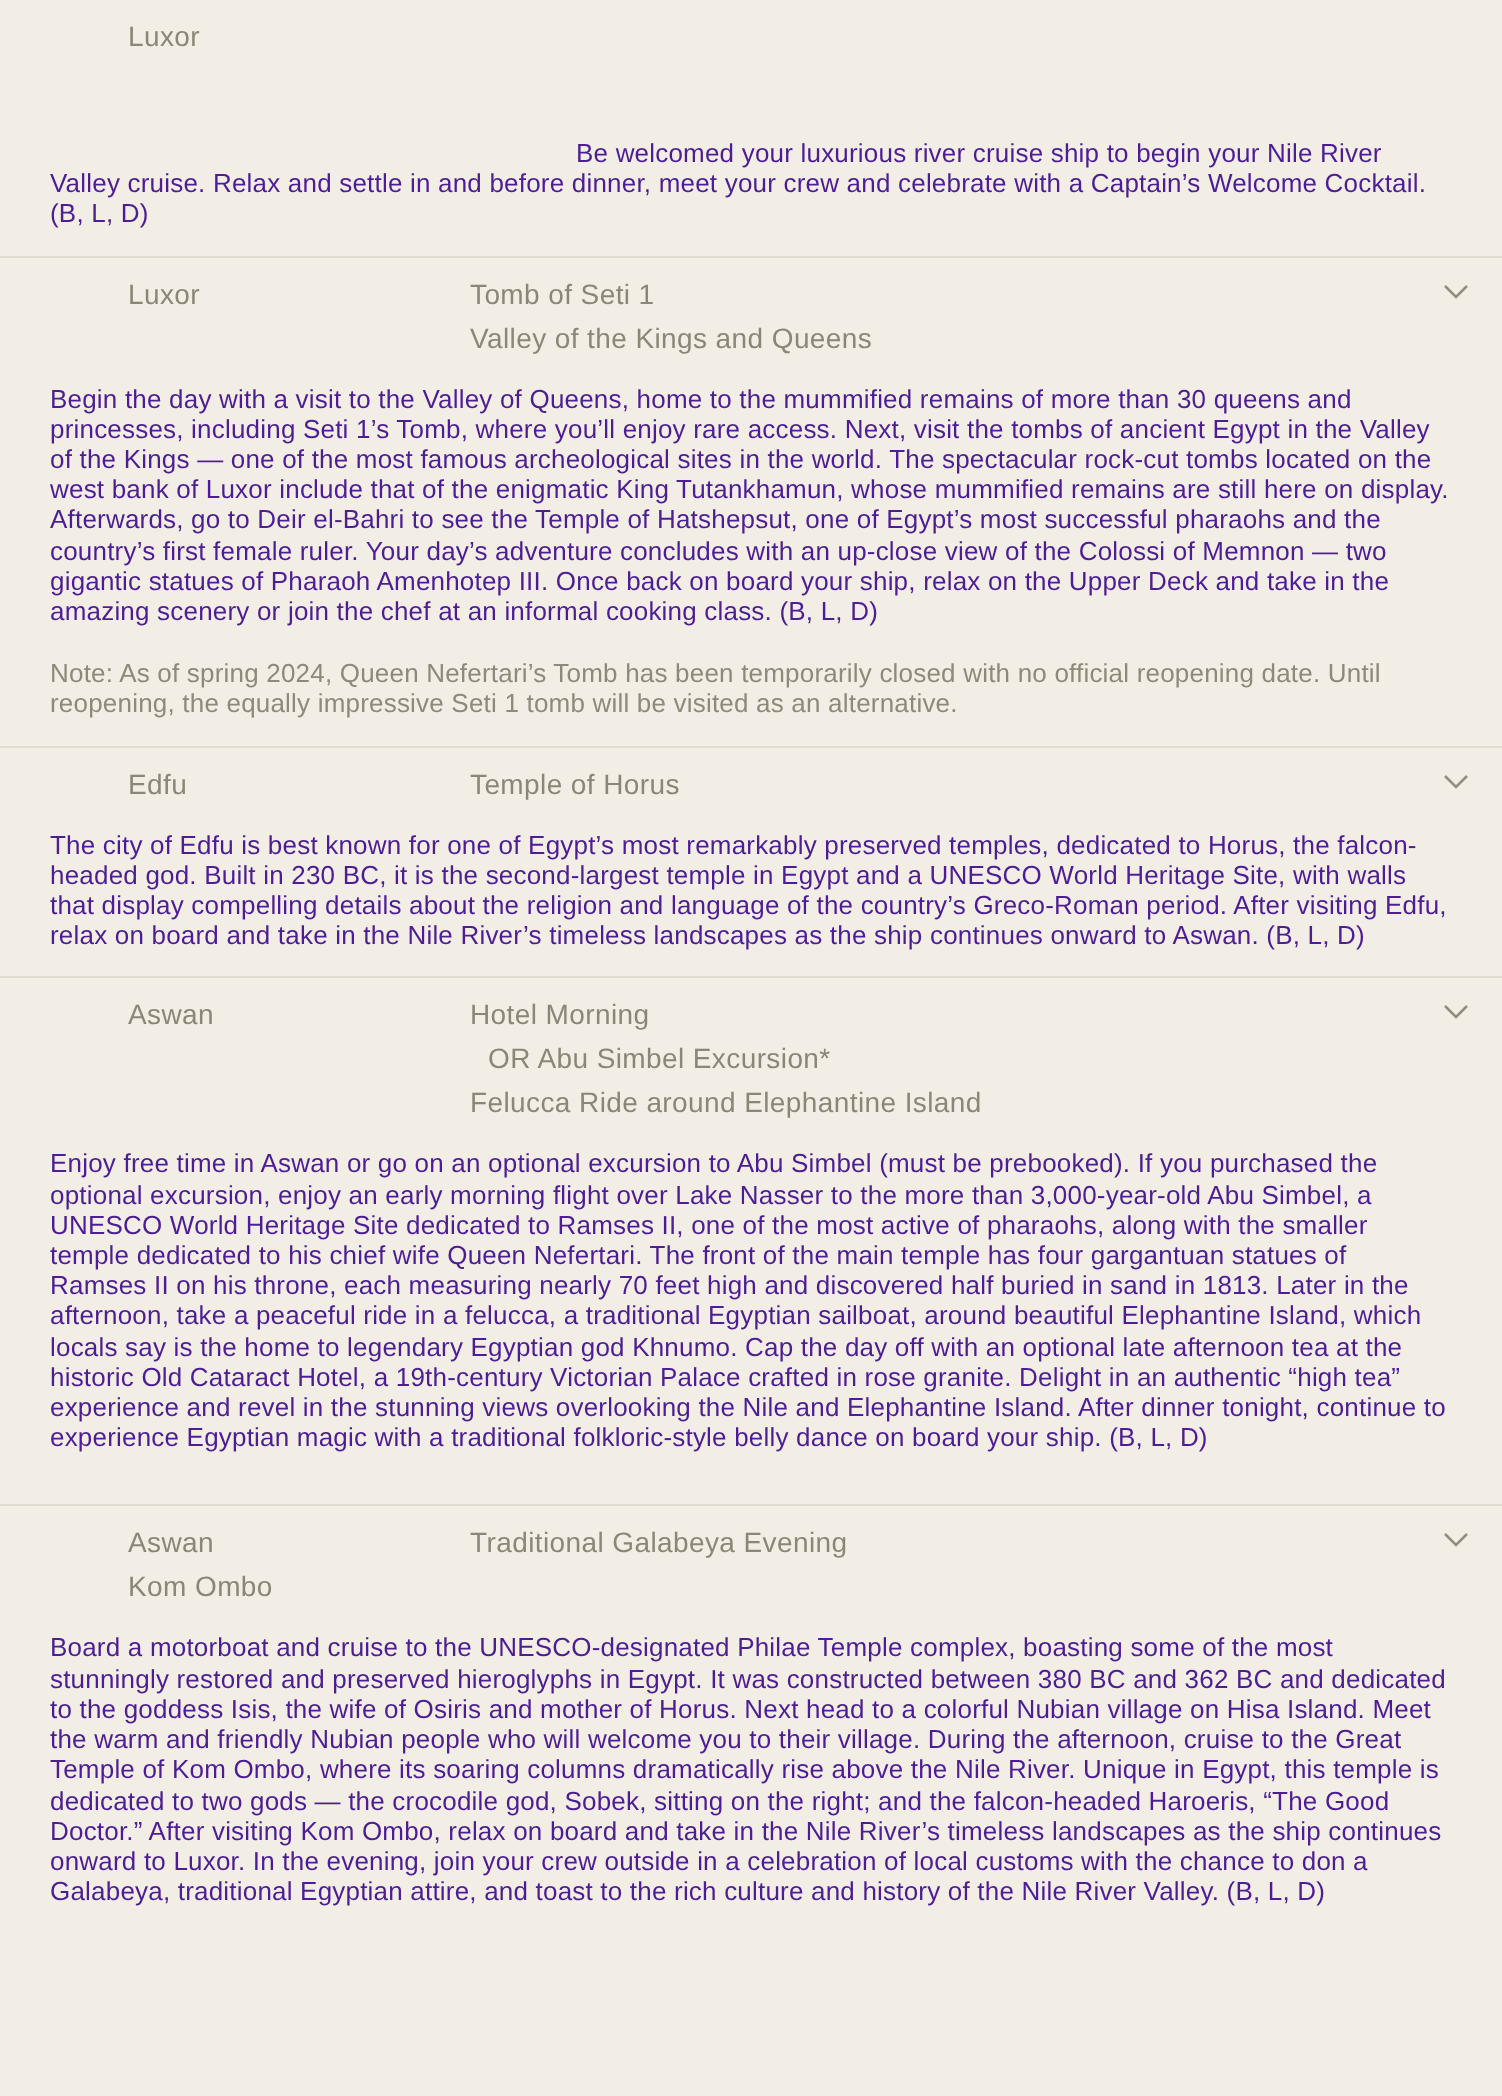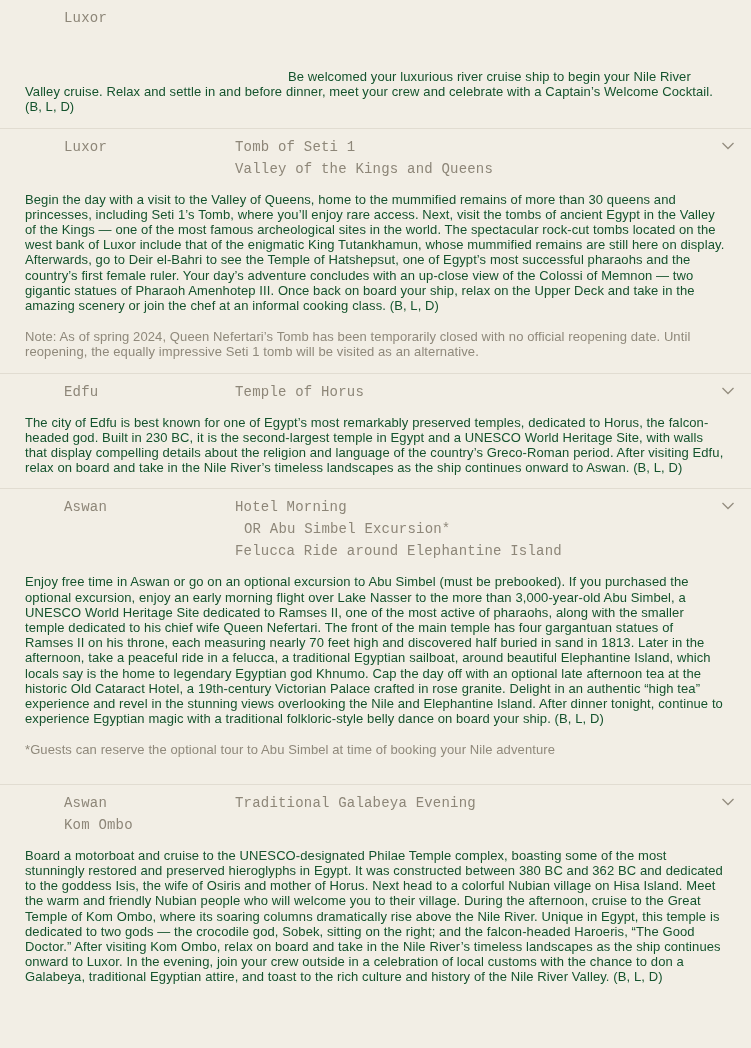--- a/index.html
+++ b/index.html
@@ -15,21 +15,20 @@
     border-top: 1px solid #e1dcd1;
     padding-bottom: 13px;
     position: relative;
   }
   .day.first { border-top: none; }
   .hdr {
     display: flex;
     padding: 7px 48px 0 64px;
     position: relative;
     cursor: pointer;
-    font-family: Liberation Mono, monospace;
   }
   .hdr-labels { width: 171px; flex-shrink: 0; }
   .label, .title {
     font-size: 14px;
     line-height: 22px;
     color: #8d8678;
     letter-spacing: 0.2px;
   }
   .title.strong {
     font-weight: bold;
@@ -42,21 +41,21 @@
     right: 16px;
     top: 12px;
     width: 14px;
     height: 10px;
   }
   .chev svg { display: block; }
   .para {
     margin: 12px 26px 0 25px;
     font-size: 13px;
     line-height: 15.2px;
-    color: #14532d;
+    color: #4c1d95;
     letter-spacing: 0.1px;
   }
   .para.embark {
     margin-top: 40px;
     text-indent: 263px;
   }
   .note {
     margin-top: 16px;
     color: #8f897b;
   }
@@ -122,21 +121,20 @@
         <div class="title or">OR Abu Simbel Excursion*</div>
         <div class="title">Felucca Ride around Elephantine Island</div>
       </div>
       <span class="chev">
         <svg width="14" height="10" viewBox="0 0 14 10">
             <polyline points="1.5,2 7,7.5 12.5,2" fill="none" stroke="#948d7f" stroke-width="1.3"></polyline>
           </svg>
       </span>
     </div>
     <p class="para">Enjoy free time in Aswan or go on an optional excursion to Abu Simbel (must be prebooked). If you purchased the optional excursion, enjoy an early morning flight over Lake Nasser to the more than 3,000-year-old Abu Simbel, a UNESCO World Heritage Site dedicated to Ramses II, one of the most active of pharaohs, along with the smaller temple dedicated to his chief wife Queen Nefertari. The front of the main temple has four gargantuan statues of Ramses II on his throne, each measuring nearly 70 feet high and discovered half buried in sand in 1813. Later in the afternoon, take a peaceful ride in a felucca, a traditional Egyptian sailboat, around beautiful Elephantine Island, which locals say is the home to legendary Egyptian god Khnumo. Cap the day off with an optional late afternoon tea at the historic Old Cataract Hotel, a 19th-century Victorian Palace crafted in rose granite. Delight in an authentic “high tea” experience and revel in the stunning views overlooking the Nile and Elephantine Island. After dinner tonight, continue to experience Egyptian magic with a traditional folkloric-style belly dance on board your ship. (B, L, D)</p>
-    <p class="para note">*Guests can reserve the optional tour to Abu Simbel at time of booking your Nile adventure</p>
   </section>
 
   <section class="day">
     <div class="hdr">
       <div class="hdr-labels">
         <div class="label">Aswan</div>
         <div class="label">Kom Ombo</div>
       </div>
       <div class="hdr-titles">
         <div class="title">Traditional Galabeya Evening</div>

